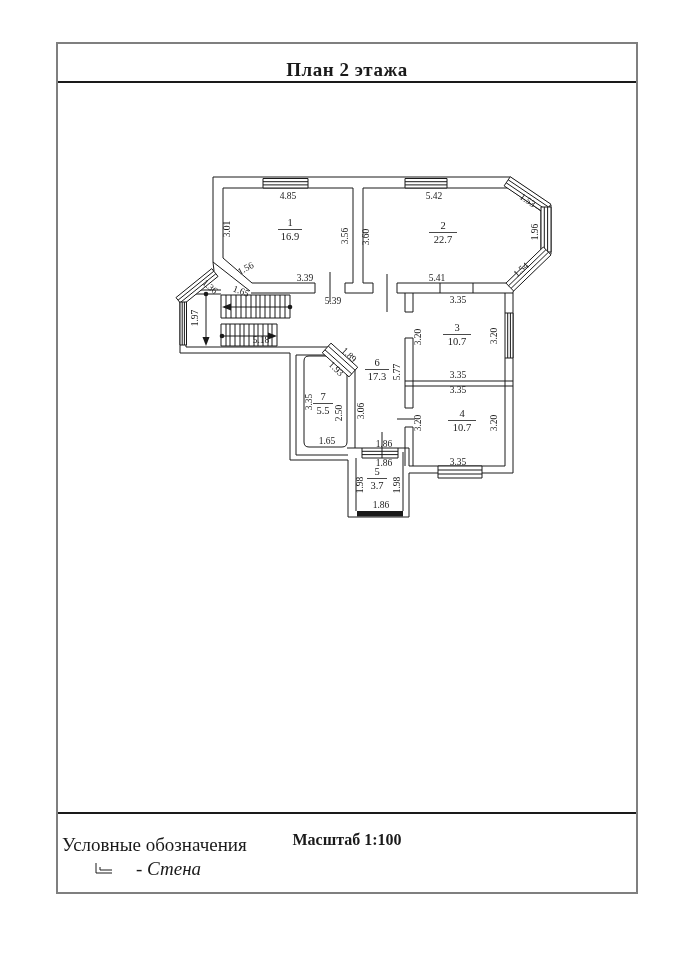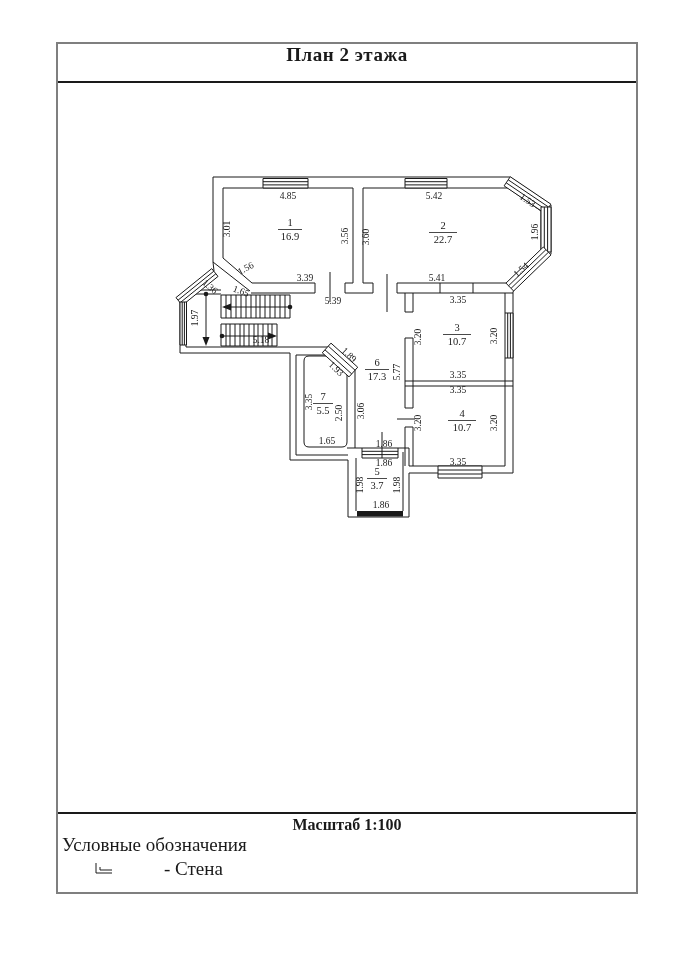--- a/index.html
+++ b/index.html
@@ -1,31 +1,31 @@
 <!DOCTYPE html>
 <html><head>
 <meta charset="utf-8">
 <style>
   html,body{margin:0;padding:0;background:#ffffff;}
   .page{position:relative;width:678px;height:960px;background:#ffffff;overflow:hidden;
         font-family:"Liberation Serif", serif;color:#1a1a1a;}
   .frame{position:absolute;left:56px;top:42px;width:582px;height:852px;
          border:2px solid #7f7f7f;background:#ffffff;box-sizing:border-box;}
   .titlebar{position:absolute;left:0;top:0;width:100%;height:39px;
-            border-bottom:2px solid #1a1a1a;display:flex;align-items:flex-start;justify-content:center;
+            border-bottom:2px solid #1a1a1a;display:flex;align-items:flex-end;justify-content:center;
             box-sizing:border-box;}
   .titlebar span{font-size:19px;font-weight:bold;letter-spacing:0.5px;}
   .scalebar{position:absolute;left:0;top:768px;width:100%;border-top:2px solid #1a1a1a;
-            text-align:center;box-sizing:border-box;padding-top:2px;}
+            text-align:center;box-sizing:border-box;padding-top:17px;}
   .scalebar span{font-size:16px;font-weight:bold;}
   .legend{position:absolute;left:4px;top:790px;font-size:19px;}
   .legend .lg-title{display:block;}
   .legend .lg-row{display:flex;align-items:center;margin-top:2px;}
   .legend .lg-sym{margin-left:32px;width:20px;height:14px;}
-  .legend .lg-wall{margin-left:50px;}
+  .legend .lg-wall{margin-left:22px;font-style:italic;}
   svg.plan{position:absolute;left:0;top:0;width:678px;height:960px;}
   svg.plan path, svg.plan line, svg.plan rect, svg.plan polyline{vector-effect:non-scaling-stroke;}
   .w{stroke:#1a1a1a;stroke-width:1;fill:none;}
   .wf{stroke:#1a1a1a;stroke-width:1;fill:#ffffff;}
   .blk{fill:#1a1a1a;stroke:none;}
   .dim{font-family:"Liberation Serif",serif;font-size:9.5px;fill:#1a1a1a;text-anchor:middle;}
   .rnum{font-family:"Liberation Serif",serif;font-size:10.5px;fill:#1a1a1a;text-anchor:middle;}
   .frl{stroke:#1a1a1a;stroke-width:0.8;}
 </style>
 </head>

